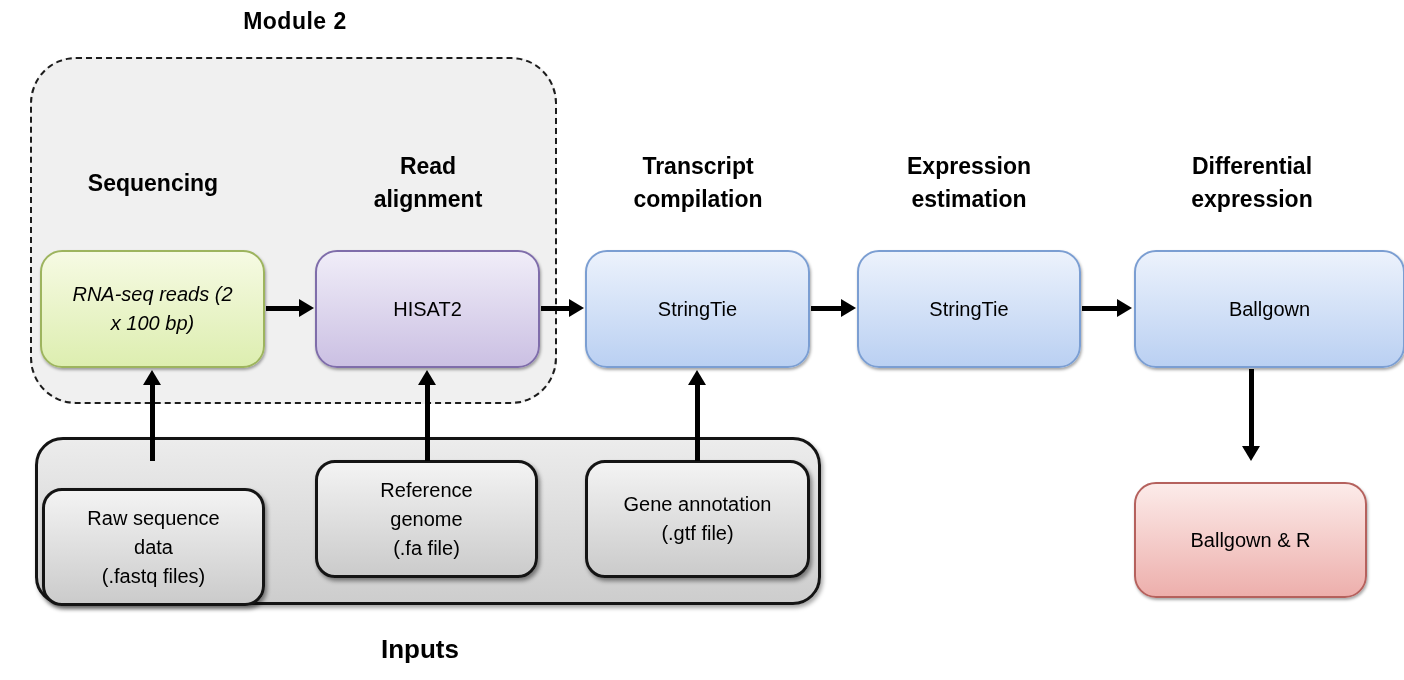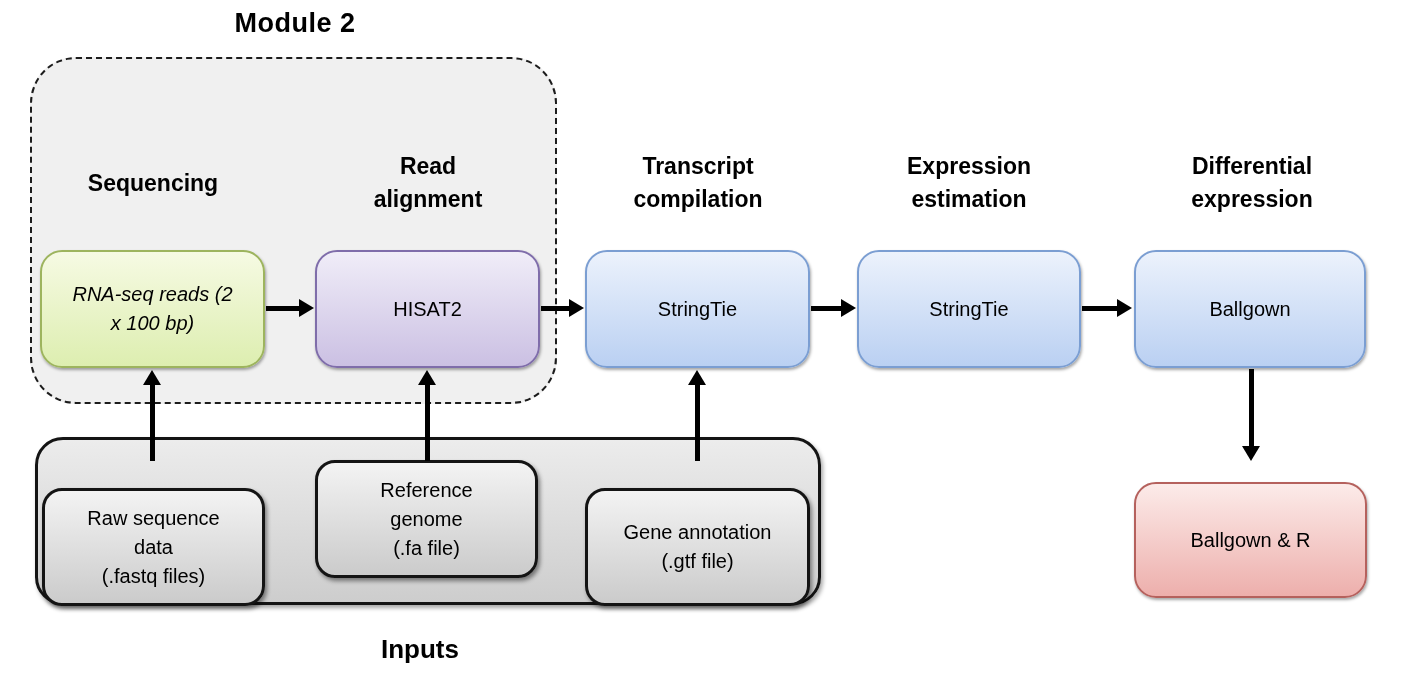--- a/index.html
+++ b/index.html
@@ -12,21 +12,21 @@
     height: 680px;
     background: #ffffff;
     overflow: hidden;
   }
 
   
   .module-title {
     position: absolute;
     left: 145px; top: 8px; width: 300px;
     text-align: center;
-    font-size: 27px;
+    font-size: 23px;
     font-weight: bold;
     letter-spacing: 0.5px;
   }
 
   
   .dashed-region {
     position: absolute;
     left: 30px; top: 57px; width: 527px; height: 347px;
     background: #f0f0f0;
     border: 2px dashed #1c1c1c;
@@ -61,21 +61,21 @@
     font-size: 20px; line-height: 29px;
     white-space: pre-line;
     box-shadow: 1px 2px 3px rgba(0,0,0,0.35);
     z-index: 4;
   }
   .box-green  { left: 40px;   width: 225px; background: linear-gradient(#f6fae3, #ddeeb0); border-color: #9db45e; font-style: italic; }
   .box-purple { left: 315px;  width: 225px; background: linear-gradient(#f0edf8, #cbc0e3); border-color: #7f6daa; }
   .box-blue   { background: linear-gradient(#ecf2fc, #bad0f2); border-color: #7b9ed2; text-align: right; }
   .box-blue1  { left: 585px;  width: 225px; }
   .box-blue2  { left: 857px;  width: 224px; }
-  .box-blue3  { left: 1134px; width: 232px; }
+  .box-blue3  { left: 1134px; width: 271px; }
   .box-pink   { left: 1134px; width: 233px; top: 462px; height: 116px;
                 background: linear-gradient(#fcebe9, #edafac); border-color: #b5615d; margin-top: 20px; }
 
   
   .inputs-region {
     position: absolute;
     left: 35px; top: 437px; width: 786px; height: 168px;
     background: linear-gradient(#ececec, #cdcdcd);
     border: 3px solid #141414;
     border-radius: 28px;
@@ -90,21 +90,21 @@
     border: 3px solid #141414;
     display: flex; align-items: center; justify-content: center;
     text-align: center;
     font-size: 20px; line-height: 29px;
     white-space: pre-line;
     box-shadow: 2px 3px 4px rgba(0,0,0,0.45);
     z-index: 2;
   }
   .in1 { left: 42px;  width: 223px; margin-top: 28px; }
   .in2 { left: 315px; width: 223px; }
-  .in3 { left: 585px; width: 225px; margin-top: 28px; }
+  .in3 { left: 585px; width: 225px; }
 
   
   .caption {
     position: absolute;
     font-size: 26px; font-weight: bold;
     text-align: center;
     z-index: 5;
   }
   .caption-inputs { left: 270px;  top: 634px; width: 300px; }
   .caption-vis    { left: 1101px; top: 615px; width: 300px; }

